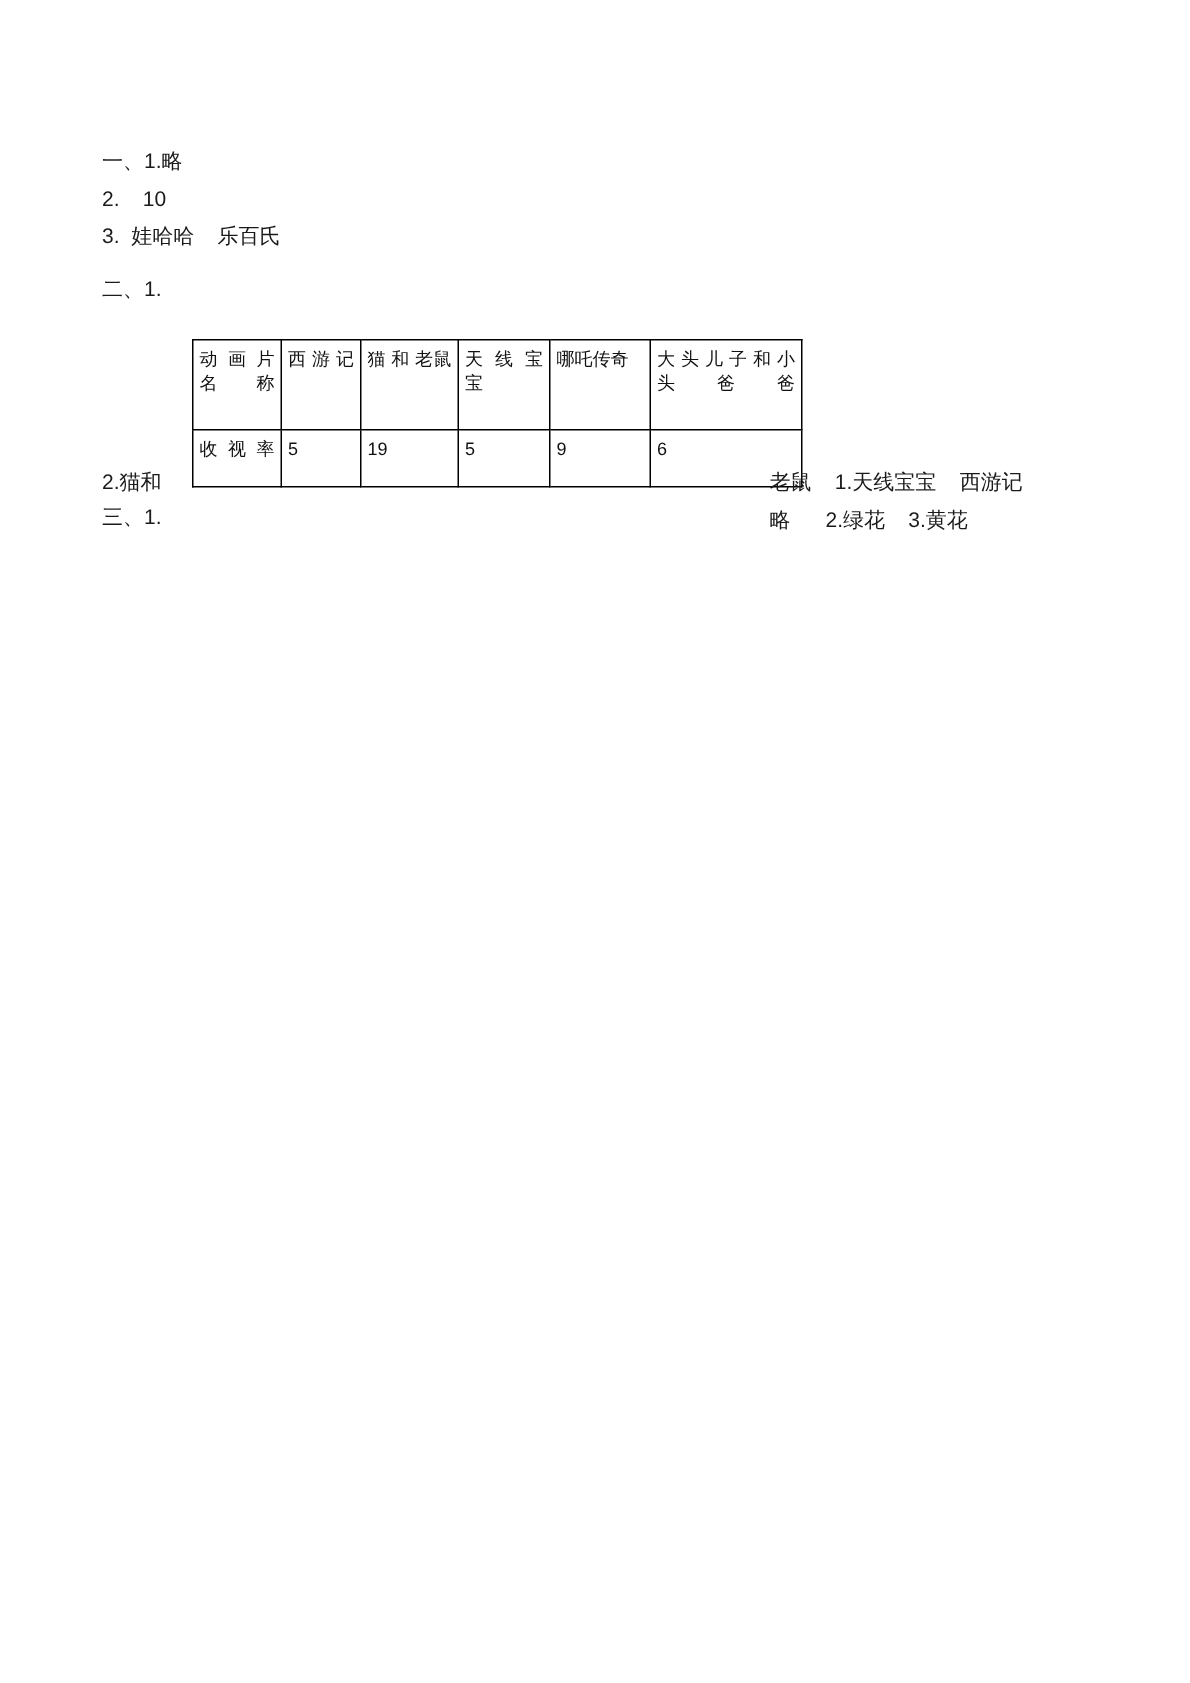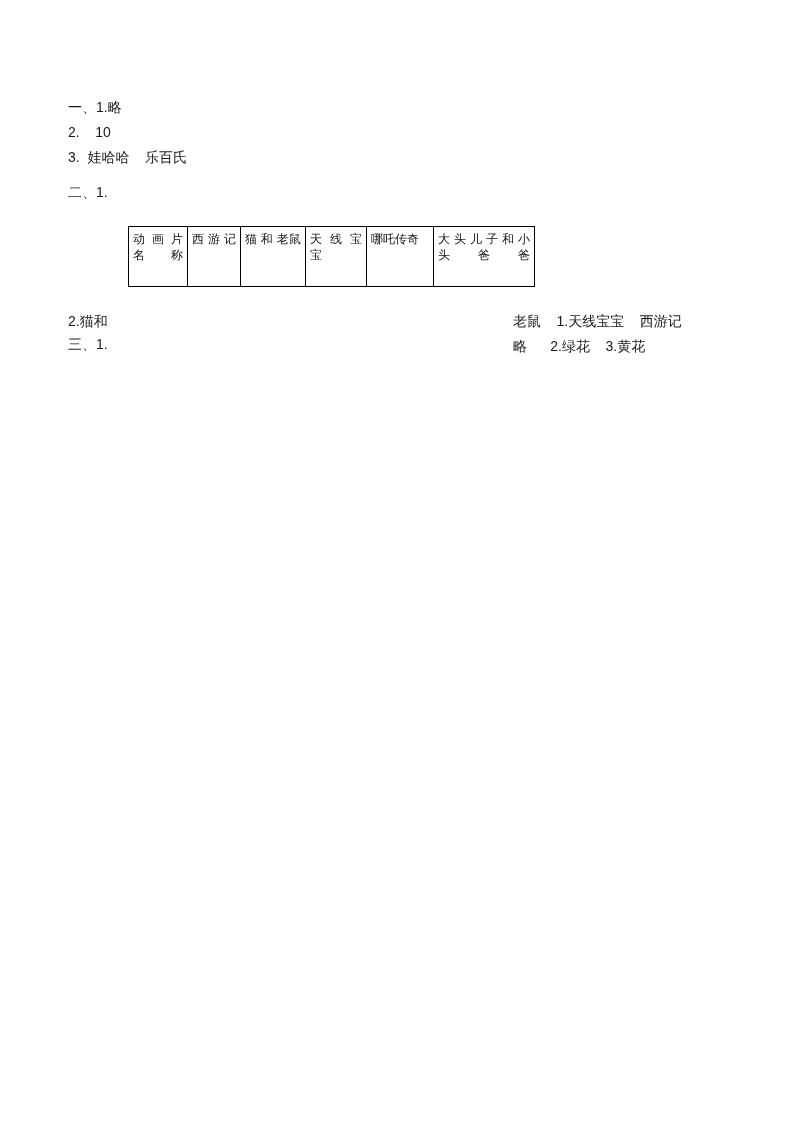--- a/index.html
+++ b/index.html
@@ -96,20 +96,28 @@
     <table class="data">
       <tbody>
           <tr class="head">
         <td class="col-a lbl">动 画 片 名 称</td>
         <td class="col-b lbl2">西 游 记</td>
         <td class="col-c lbl2">猫 和 老鼠</td>
         <td class="col-d lbl2">天 线 宝宝</td>
         <td class="col-e plain">哪吒传奇</td>
         <td class="col-f lbl2">大 头 儿 子 和 小头爸爸</td>
       </tr>
+      <tr class="body">
+        <td class="col-a lbl">收 视 率</td>
+        <td class="col-b plain">5</td>
+        <td class="col-c plain">19</td>
+        <td class="col-d plain">5</td>
+        <td class="col-e plain">9</td>
+        <td class="col-f plain">6</td>
+      </tr>
     </tbody>
       </table>
   </div>
 
   <div class="line" id="ans-left-1">2.猫和</div>
   <div class="line" id="ans-left-2">三、1.</div>
 
   <div class="line" id="ans-right-1">老鼠    1.天线宝宝    西游记</div>
   <div class="line" id="ans-right-2">略      2.绿花    3.黄花</div>
 

